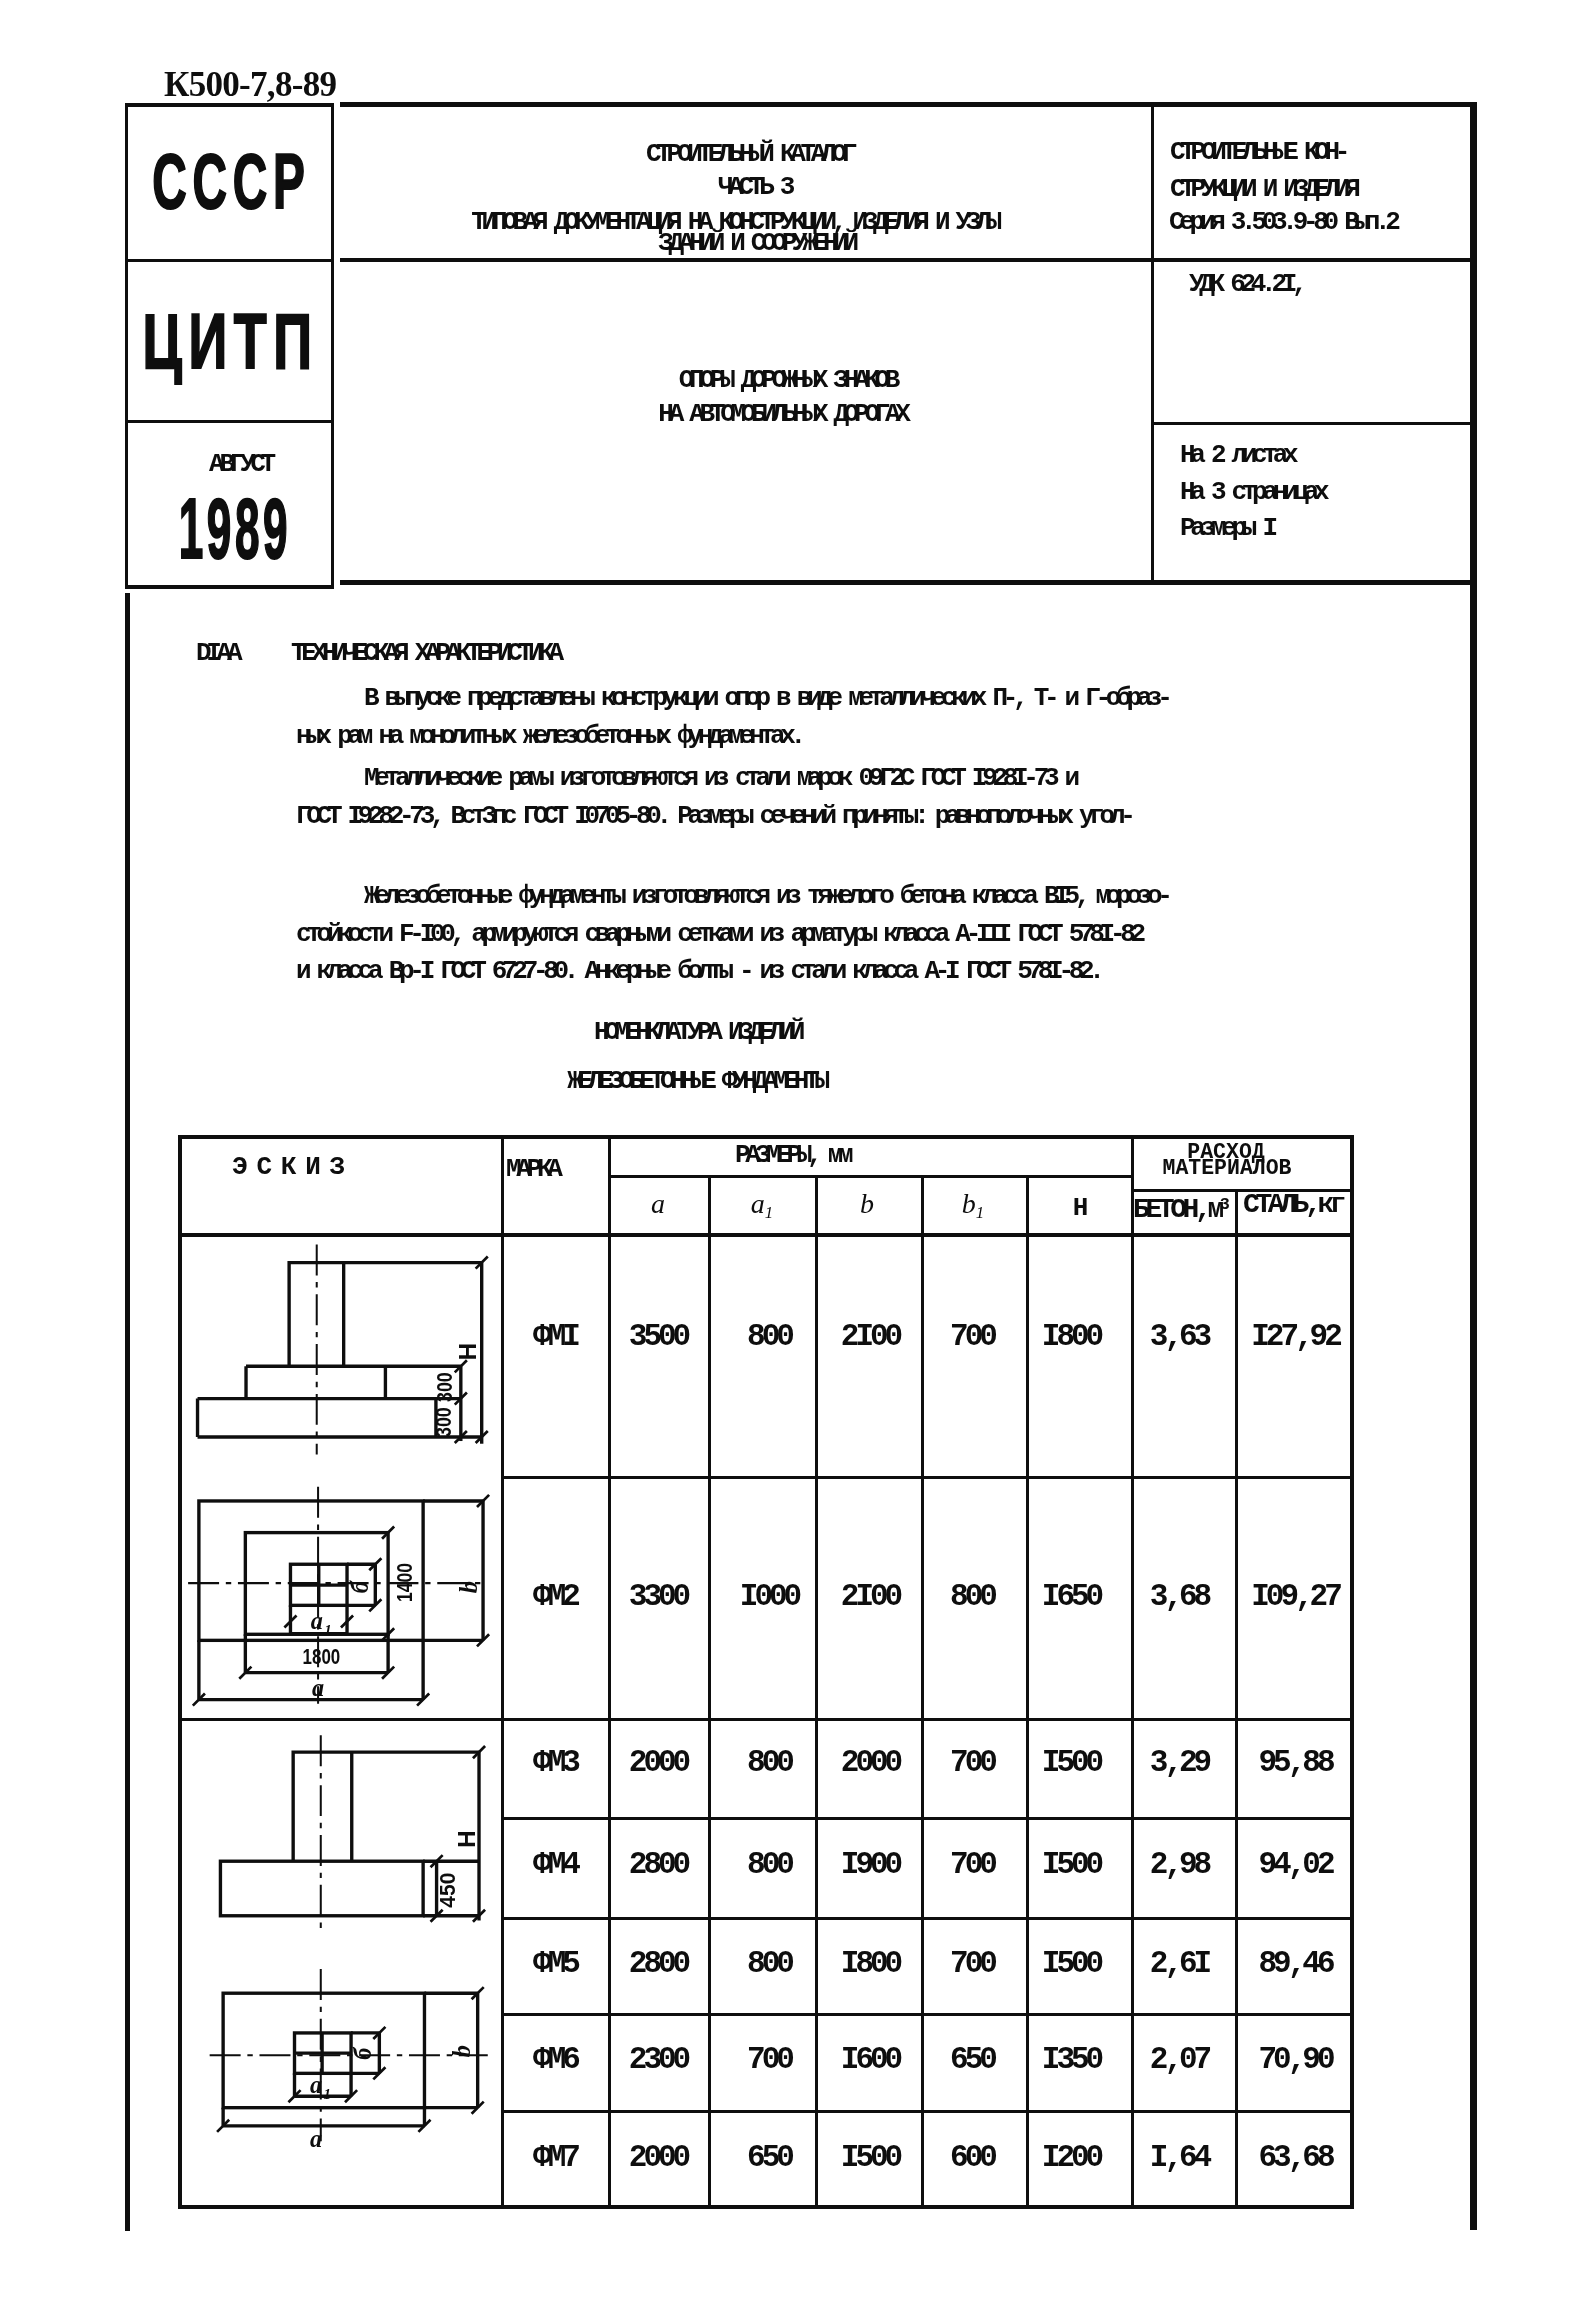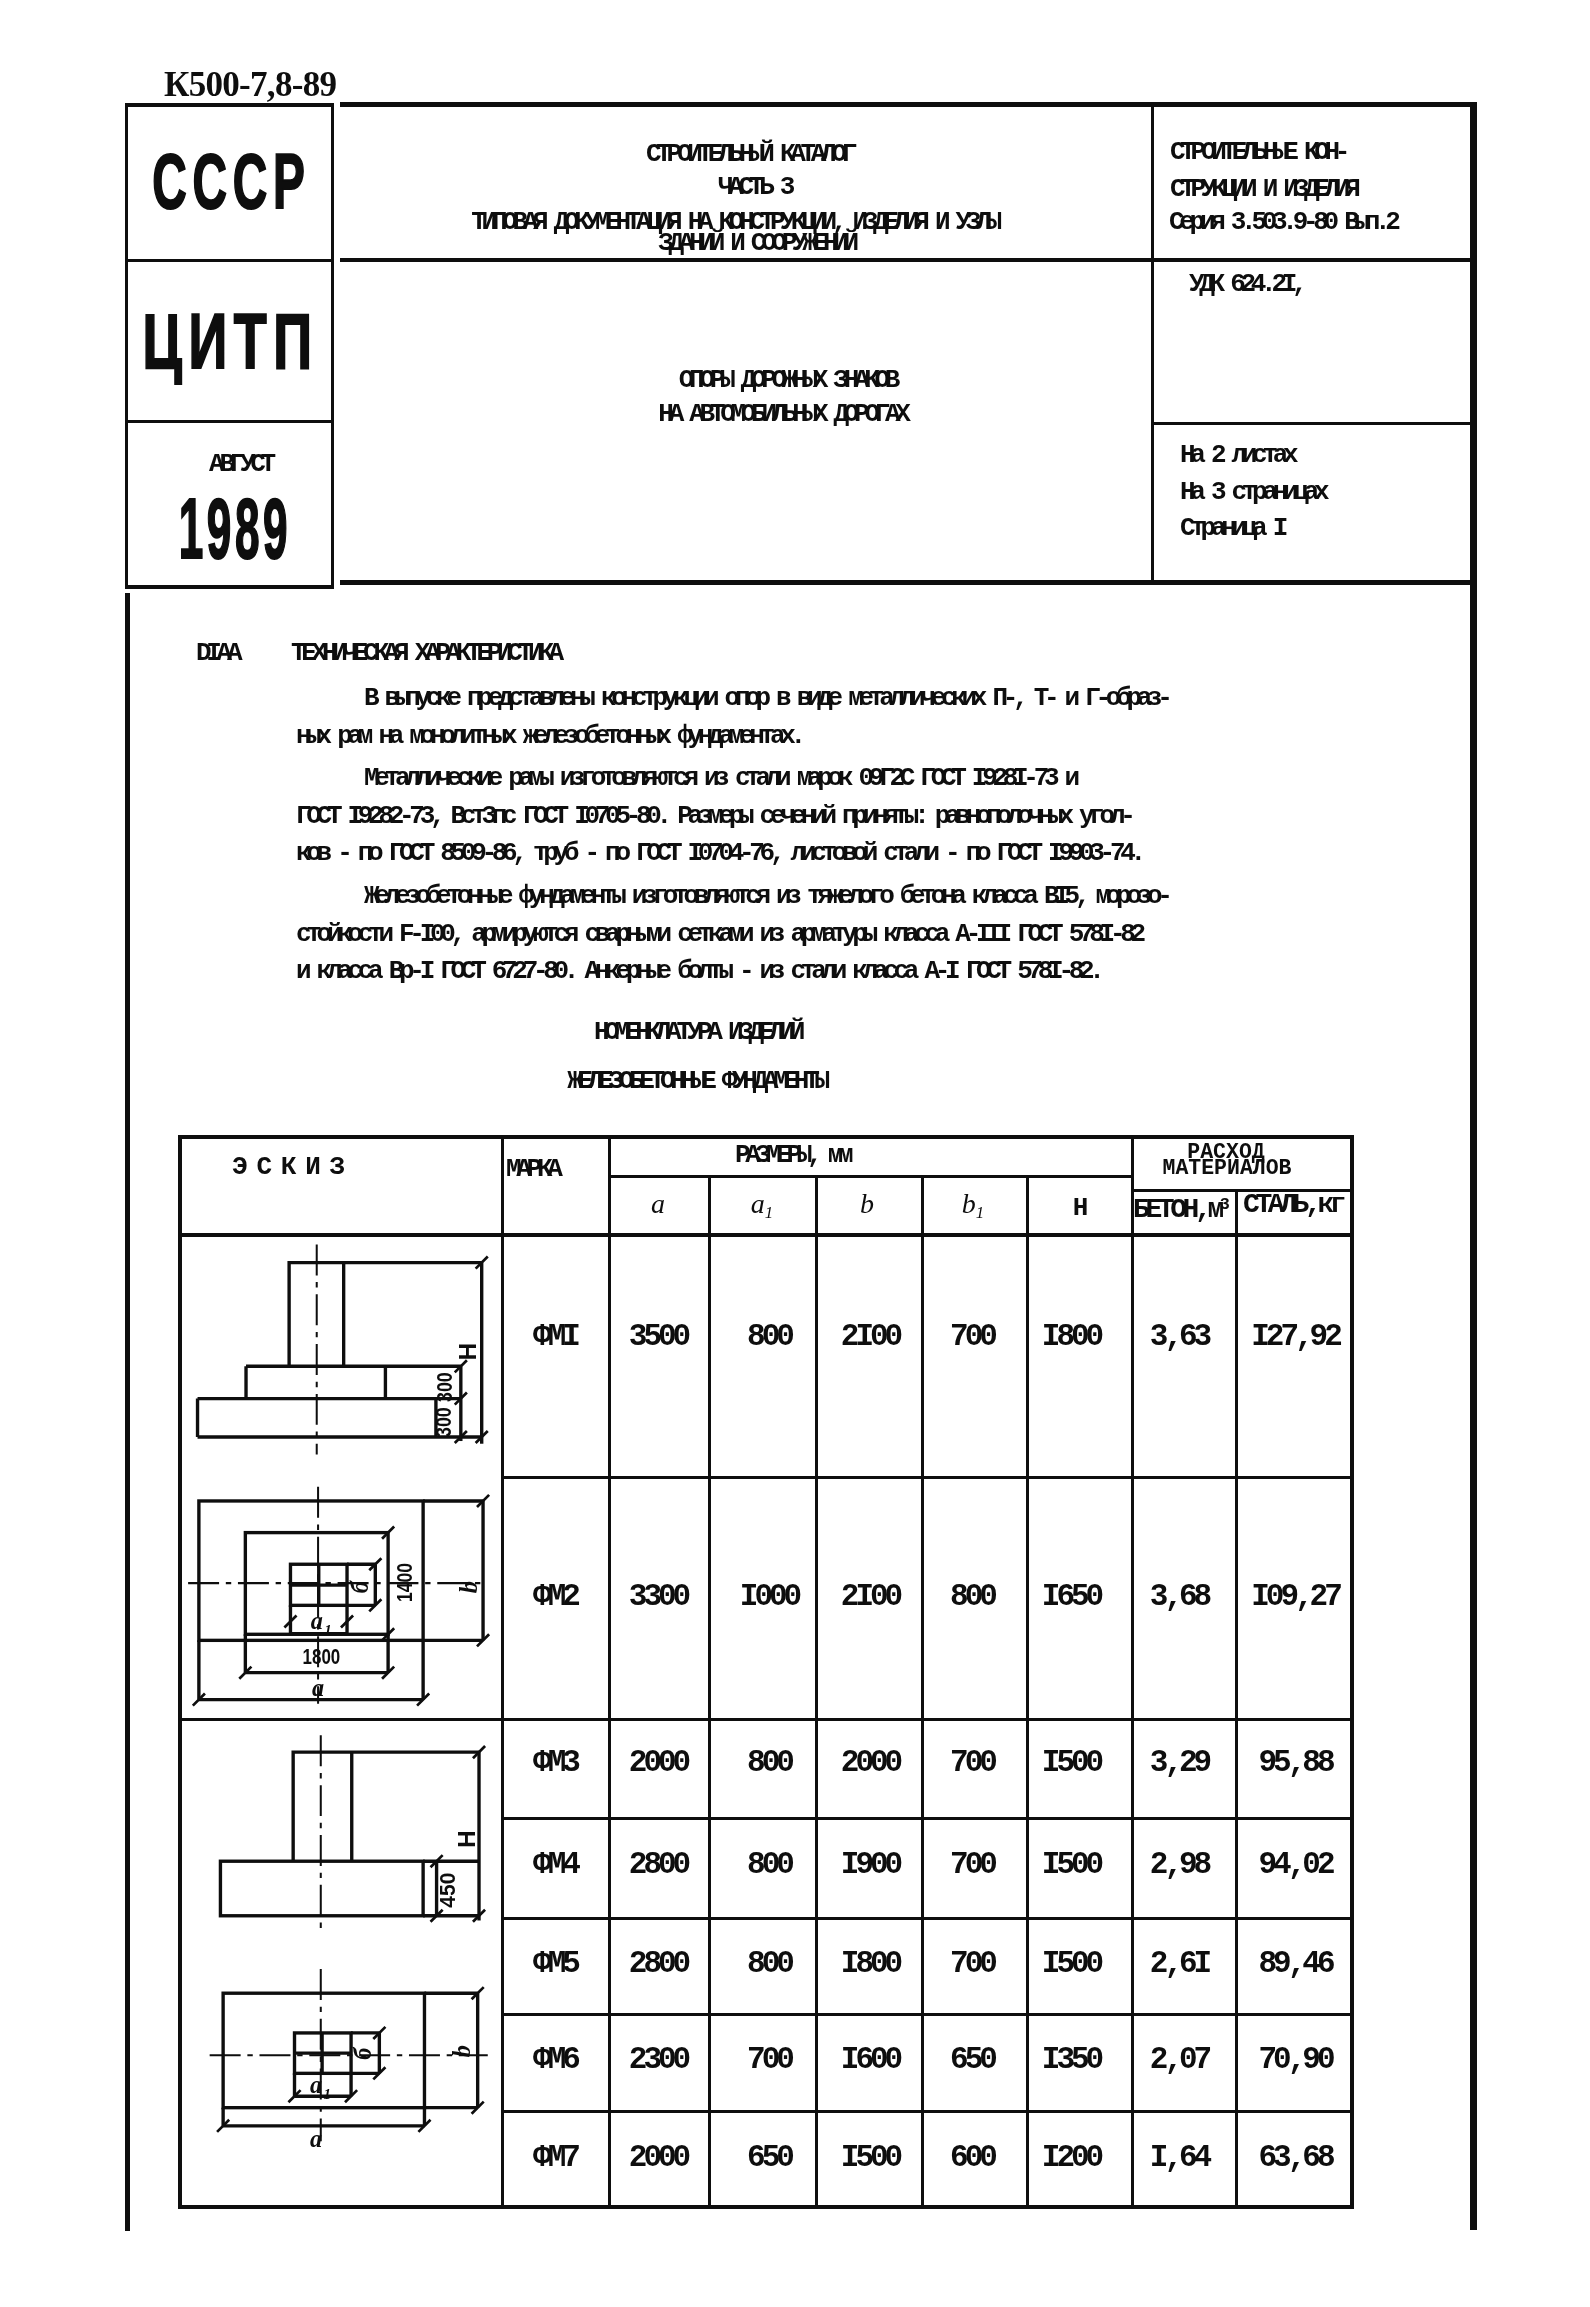--- a/index.html
+++ b/index.html
@@ -42,29 +42,28 @@
 <div class="t tw" style="left:756px;top:228px;transform:translateX(-50%)">ЗДАНИЙ И СООРУЖЕНИЙ</div>
 <div class="t tw" style="left:787px;top:365px;transform:translateX(-50%)">ОПОРЫ ДОРОЖНЫХ ЗНАКОВ</div>
 <div class="t tw" style="left:782px;top:399px;transform:translateX(-50%)">НА АВТОМОБИЛЬНЫХ ДОРОГАХ</div>
 
 <div class="t tw" style="left:1170px;top:137px">СТРОИТЕЛЬНЫЕ КОН-</div>
 <div class="t tw" style="left:1170px;top:174px">СТРУКЦИИ И ИЗДЕЛИЯ</div>
 <div class="t tw" style="left:1169px;top:207px">Серия 3.503.9-80 Вып.2</div>
 <div class="t tw" style="left:1189px;top:269px">УДК 624.2I,</div>
 <div class="t tw" style="left:1180px;top:440px">На 2 листах</div>
 <div class="t tw" style="left:1180px;top:477px">На 3 страницах</div>
-<div class="t tw" style="left:1180px;top:513px">Страница I</div>
+<div class="t tw" style="left:1180px;top:513px">Размеры I</div>
 
 <div class="t tw" style="left:196px;top:638px">DIAA</div>
 <div class="t tw" style="left:291px;top:638px">ТЕХНИЧЕСКАЯ ХАРАКТЕРИСТИКА</div>
 <div class="t tw" style="left:296px;top:721px">ных рам на монолитных железобетонных фундаментах.</div>
 <div class="t tw" style="left:364px;top:683px">В выпуске представлены конструкции опор в виде металлических П-, Т- и Г-образ-</div>
 <div class="t tw" style="left:364px;top:763px">Металлические рамы изготовляются из стали марок 09Г2С ГОСТ I928I-73 и</div>
 <div class="t tw" style="left:296px;top:801px">ГОСТ I9282-73, Вст3пс ГОСТ I0705-80. Размеры сечений приняты: равнополочных угол-</div>
-<div class="t tw" style="left:296px;top:838px">ков - по ГОСТ 8509-86, труб - по ГОСТ I0704-76, листовой стали - по ГОСТ I9903-74.</div>
 <div class="t tw" style="left:364px;top:881px">Железобетонные фундаменты изготовляются из тяжелого бетона класса BI5, морозо-</div>
 <div class="t tw" style="left:296px;top:919px">стойкости F-I00, армируются сварными сетками из арматуры класса А-III ГОСТ 578I-82</div>
 <div class="t tw" style="left:296px;top:956px">и класса Вр-I ГОСТ 6727-80. Анкерные болты - из стали класса А-I ГОСТ 578I-82.</div>
 <div class="t tw" style="left:697px;top:1017px;transform:translateX(-50%)">НОМЕНКЛАТУРА ИЗДЕЛИЙ</div>
 <div class="t tw" style="left:696px;top:1066px;transform:translateX(-50%)">ЖЕЛЕЗОБЕТОННЫЕ ФУНДАМЕНТЫ</div>
 
 <div class="hl" style="left:178px;top:1135px;width:1176px;height:4px"></div>
 <div class="hl" style="left:608px;top:1175px;width:526px;height:2.7px"></div>
 <div class="hl" style="left:1131px;top:1189px;width:220px;height:2.7px"></div>
 <div class="hl" style="left:178px;top:1233px;width:1175px;height:4px"></div>

